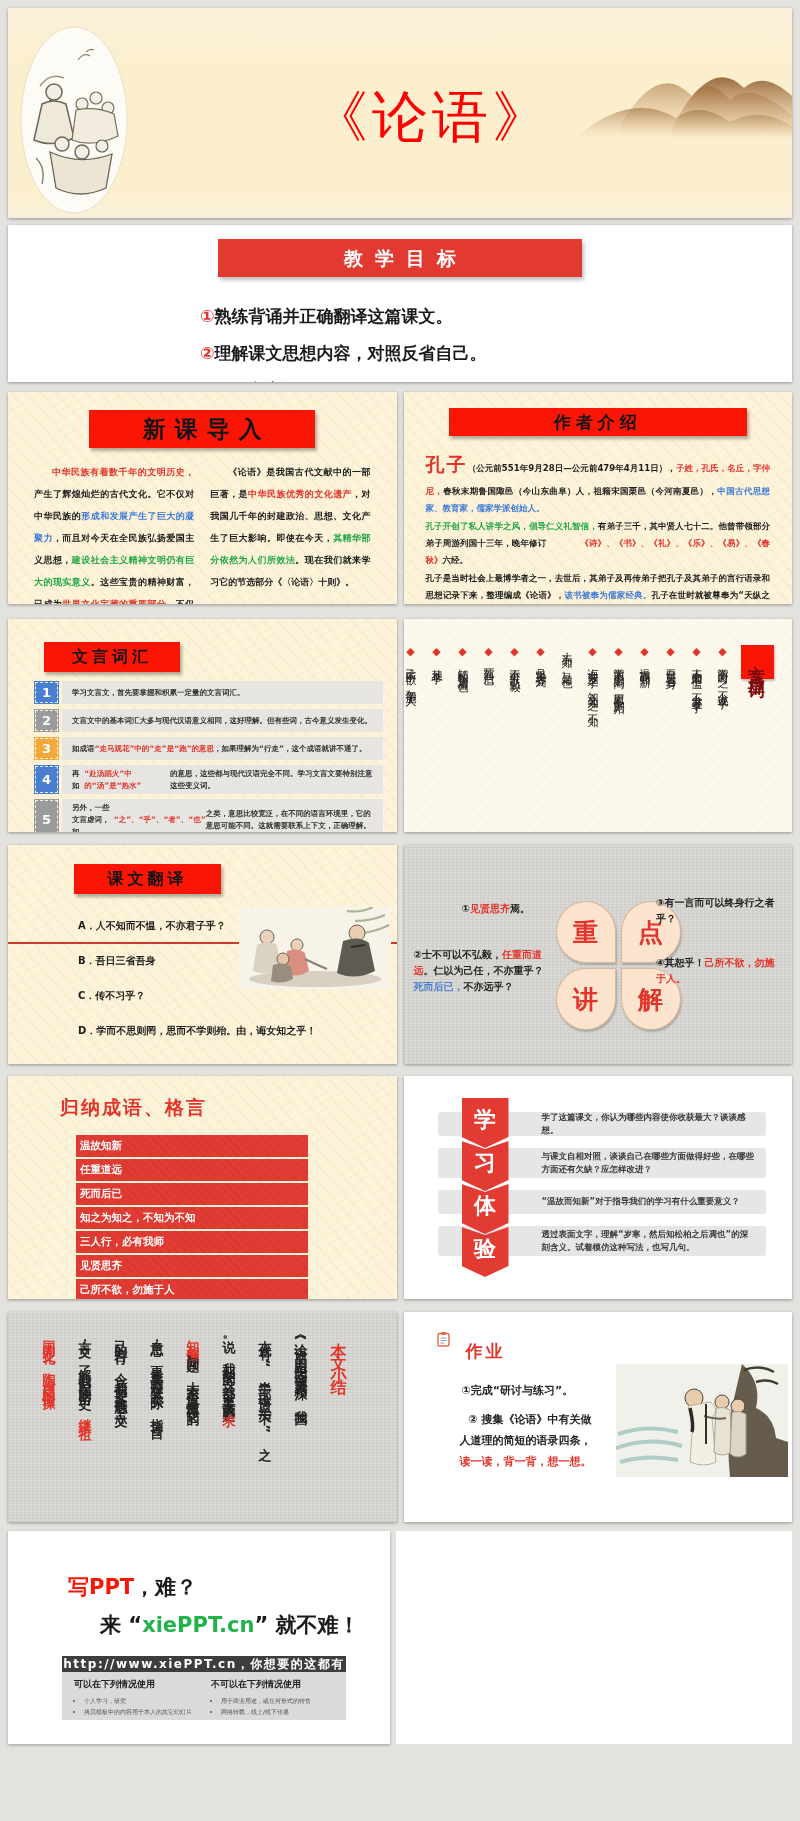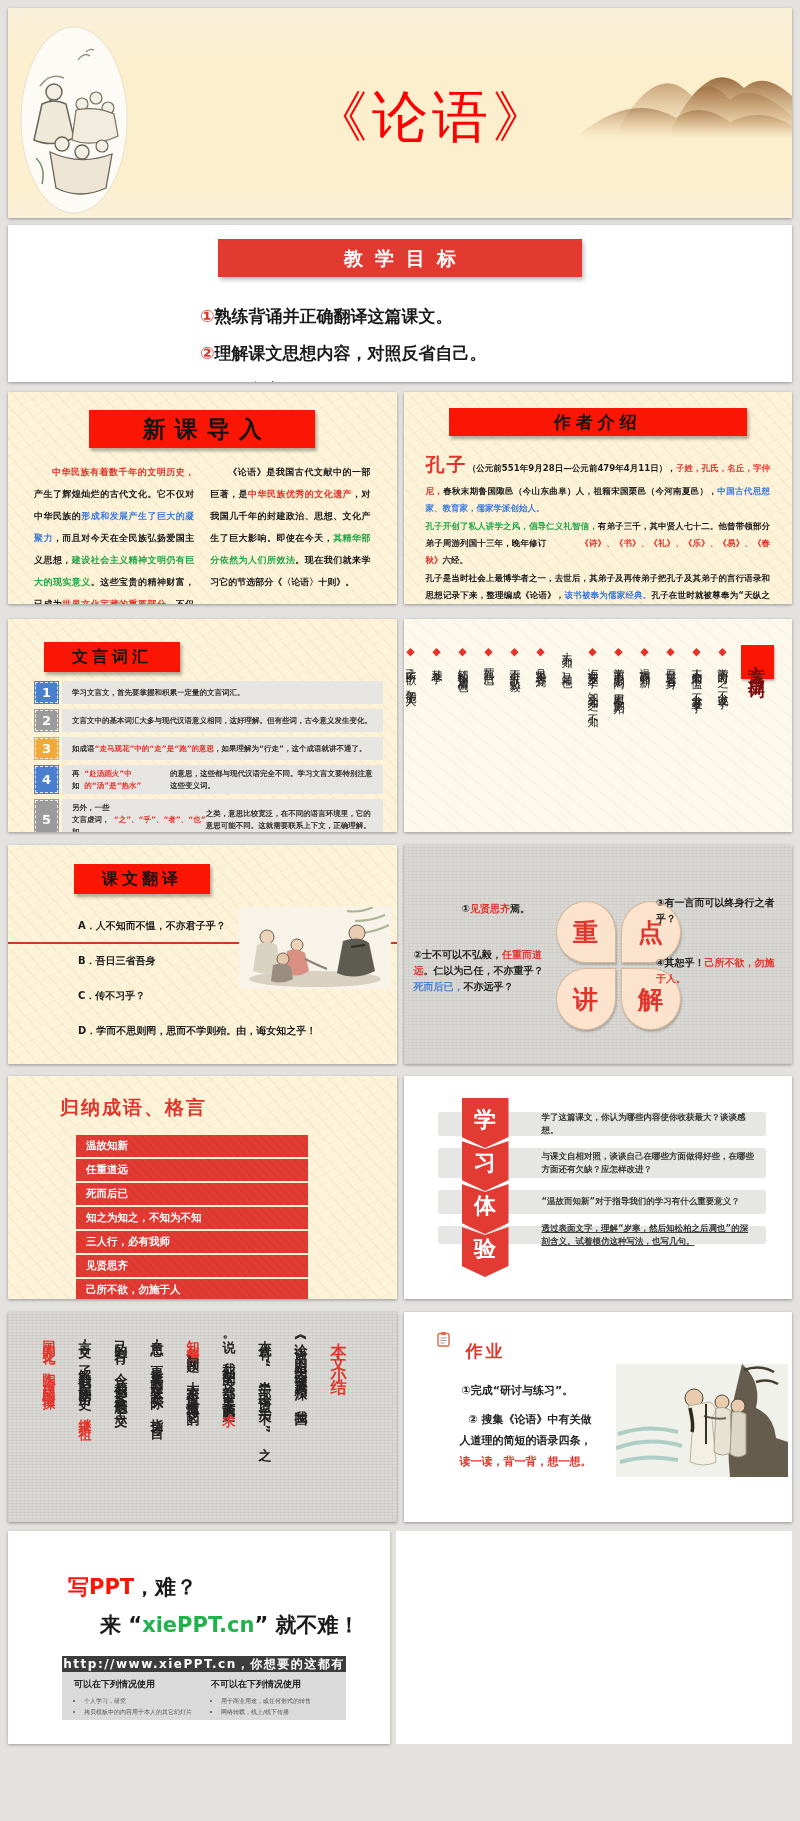--- a/index.html
+++ b/index.html
@@ -71,49 +71,49 @@
     background-image:repeating-linear-gradient(40deg, rgba(205,175,120,.05) 0 2px, transparent 2px 12px); }
   .vwrap { height:100%; display:flex; flex-direction:row-reverse; align-items:flex-start;
     padding:26px 18px 0 10px; box-sizing:border-box; }
   .vbanner { writing-mode:vertical-rl; background:#fb1505; color:#7c0c0c; font-size:17px; font-weight:bold;
     padding:7px 5px; letter-spacing:5px; margin-left:12px; flex:none; box-shadow:1px 2px 2px rgba(0,0,0,.25); }
   .vcol { writing-mode:vertical-rl; font-size:11px; color:#222; letter-spacing:2px;
     margin-left:11px; white-space:nowrap; flex:none; }
 
   
   .s-trans, .s-key { height:219px; }
-  .trans-banner { width:136px; height:30px; margin:19px 0 0 66px; font-size:16px; line-height:30px; letter-spacing:4px; }
+  .trans-banner { width:147px; height:30px; margin:19px 0 0 66px; font-size:16px; line-height:30px; letter-spacing:4px; }
   .trans-line { position:absolute; left:0; right:0; top:97px; border-top:2px solid #cf3a28; }
   .trans-items { position:absolute; left:70px; top:74px; }
   .trans-item { font-size:10px; font-weight:bold; color:#1c1c1c; margin-bottom:21px; white-space:nowrap; }
   .trans-img { position:absolute; right:6px; top:62px; width:152px; height:82px; }
   .petals { position:absolute; left:152px; top:56px; display:grid; grid-template-columns:60px 60px; gap:5px; }
   .petal { height:60px; background:#fbe3cd; border:1px solid #d9b89a; display:flex; align-items:center;
     justify-content:center; font-size:25px; font-weight:bold; color:#e2342b; box-shadow:1px 2px 2px rgba(0,0,0,.2); }
   .petal-tl { border-radius:50% 50% 0 50%; } .petal-tr { border-radius:50% 50% 50% 0; }
   .petal-bl { border-radius:50% 0 50% 50%; } .petal-br { border-radius:0 50% 50% 50%; }
   .keynote { position:absolute; font-size:10px; font-weight:bold; color:#222; line-height:1.6; }
   .kn1 { left:58px; top:56px; width:104px; }
   .kn2 { left:10px; top:102px; width:134px; }
   .kn3 { right:8px; top:50px; width:128px; }
   .kn4 { right:8px; top:110px; width:128px; }
 
   
   .s-idioms, .s-exp { height:223px; }
   .idioms-title { margin:19px 0 0 52px; color:#e2342b; font-size:19px; font-weight:bold; letter-spacing:2px; }
   .idiom-bars { margin:14px 0 0 68px; width:232px; }
   .ibar { background:#e23b33; color:#fff; font-size:10.5px; font-weight:bold;
-    padding:4px 10px; margin-bottom:2px;
+    padding:4px 4px; margin-bottom:2px;
     background-image:repeating-linear-gradient(45deg, rgba(0,0,0,.04) 0 2px, transparent 2px 6px); }
   .s-exp { background:#fff; }
   .exbar { position:absolute; left:34px; right:26px; background:#e6e6e5; border-radius:3px;
     display:flex; align-items:center; padding:3px 10px 3px 104px; box-sizing:border-box;
     font-size:8.5px; font-weight:bold; color:#3a3a3a; line-height:1.55; }
   .exb1 { top:36px; height:24px; } .exb2 { top:72px; height:30px; }
-  .exb3 { top:114px; height:24px; } .exb4 { top:150px; height:18px;text-decoration:underline; }
+  .exb3 { top:114px; height:24px; } .exb4 { top:150px; height:30px; }
   .ribbon { position:absolute; left:58px; top:22px; width:47px; }
   .chev { height:50px; background:#e23b33; display:flex; align-items:center; justify-content:center;
     color:#fff; font-size:22px; font-weight:bold; padding-bottom:6px; box-sizing:border-box;
     clip-path:polygon(0 0,50% 16%,100% 0,100% 78%,50% 100%,0 78%); margin-top:-7px; }
   .chev:first-child { clip-path:polygon(0 0,100% 0,100% 78%,50% 100%,0 78%); margin-top:0; }
 
   
   .s-sum, .s-hw { height:210px; }
   .sumwrap { height:100%; display:flex; flex-direction:row-reverse; align-items:flex-start;
     padding:18px 48px 0 20px; box-sizing:border-box; overflow:hidden; }

